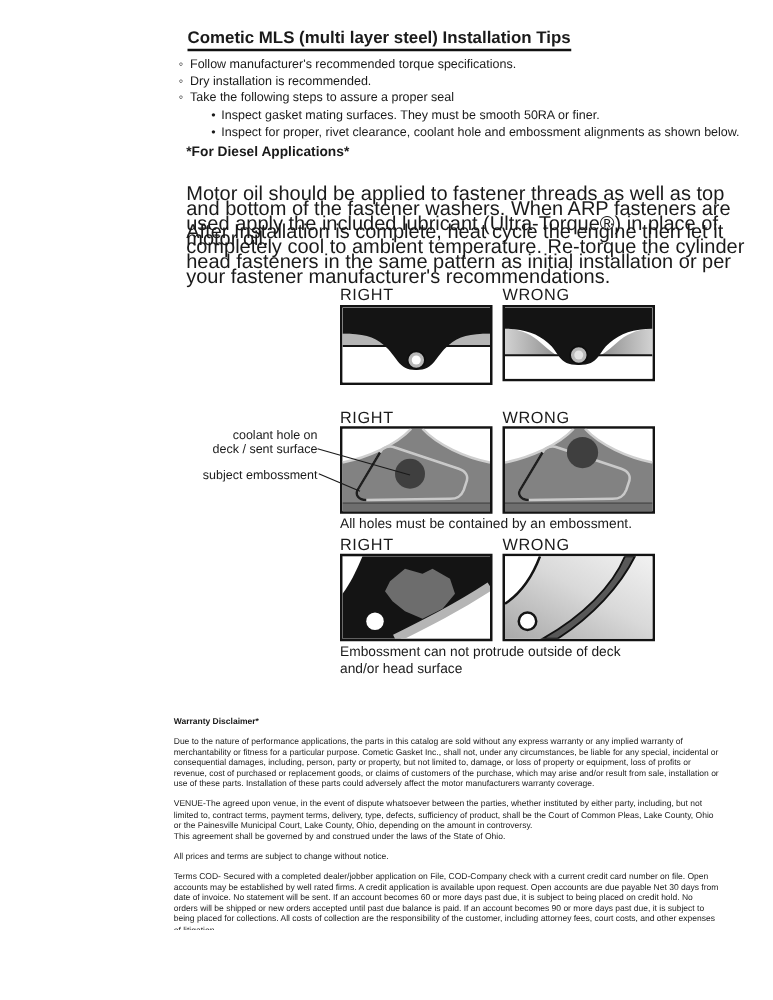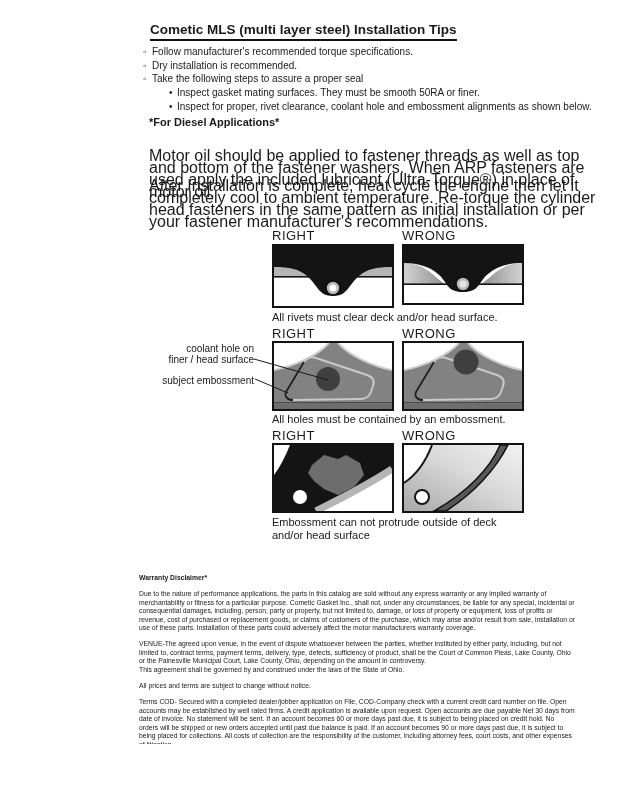--- a/index.html
+++ b/index.html
@@ -110,27 +110,26 @@
       </defs>
       <rect width="118" height="57" fill="#ffffff"></rect>
       <path d="M0,17 C10,17 18,20 26,26 C32,31 36,35 41,38 L0,38 Z" fill="url(#gL)"></path>
       <path d="M118,17 C108,17 100,20 92,26 C86,31 82,35 77,38 L118,38 Z" fill="url(#gR)"></path>
       <rect x="0" y="37.4" width="118" height="1.6" fill="#141414"></rect>
       <path d="M0,0 H118 V17 C103,17 92,21 84,28 C74,36 76,46 59,46 C42,46 44,36 34,28 C26,21 15,17 0,17 Z" fill="#141414"></path>
       <circle cx="59" cy="38" r="7" fill="#b9b9b9" stroke="#0e0e0e" stroke-width="1.5"></circle>
       <circle cx="59" cy="38" r="3.6" fill="#e4e4e4"></circle>
     </svg>
   </div>
-  <div class="caption cap1">All rivets must clear deck and/or head surface.</div>
 
   <div class="dlabel r2 colL">RIGHT</div>
   <div class="dlabel r2 colR">WRONG</div>
 
   <div class="anno anno1a">coolant hole on</div>
-  <div class="anno anno1b">finer / head surface</div>
+  <div class="anno anno1b">deck / sent surface</div>
   <div class="anno anno2">subject embossment</div>
 
   <div class="panel p2L">
     <svg width="118" height="66" viewBox="0 0 118 66">
       <rect width="118" height="66" fill="#828282"></rect>
       <path d="M0,0 H55 C43,13 20,23 0,27 Z" fill="#ffffff"></path>
       <path d="M118,0 H64 C76,13 98,23 118,27 Z" fill="#ffffff"></path>
       <path d="M55,0 C43,13 20,23 0,27" stroke="#cfcfcf" stroke-width="2" fill="none"></path>
       <path d="M64,0 C76,13 98,23 118,27" stroke="#cfcfcf" stroke-width="2" fill="none"></path>
       <rect x="0" y="59" width="118" height="7" fill="#6e6e6e"></rect>

